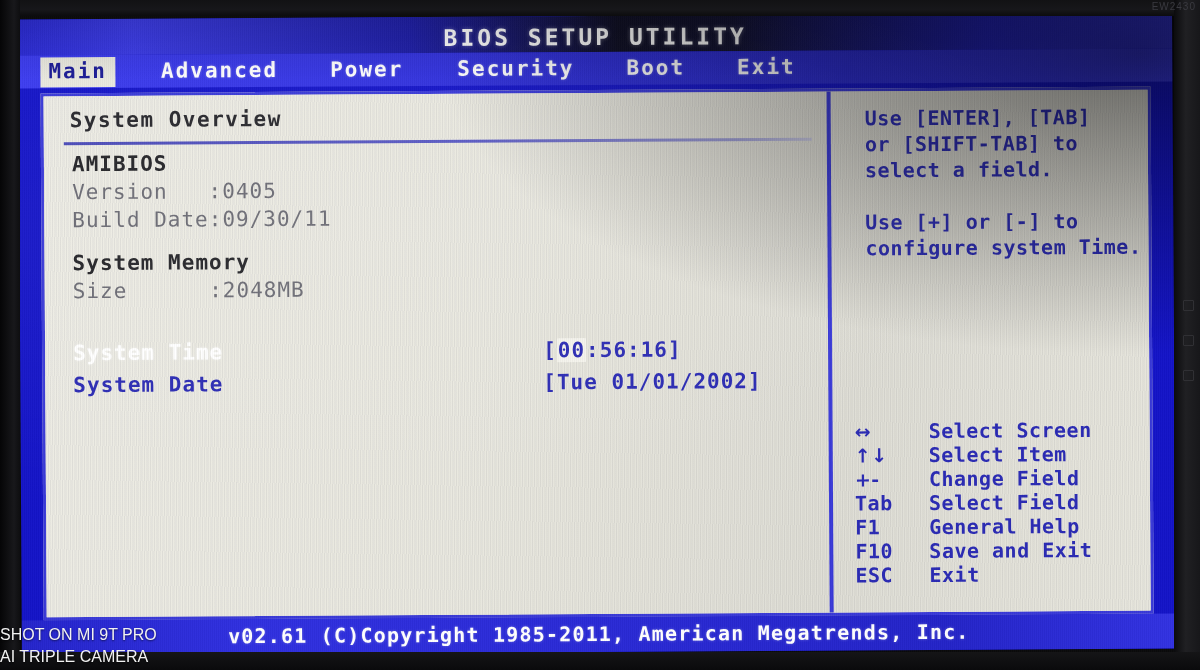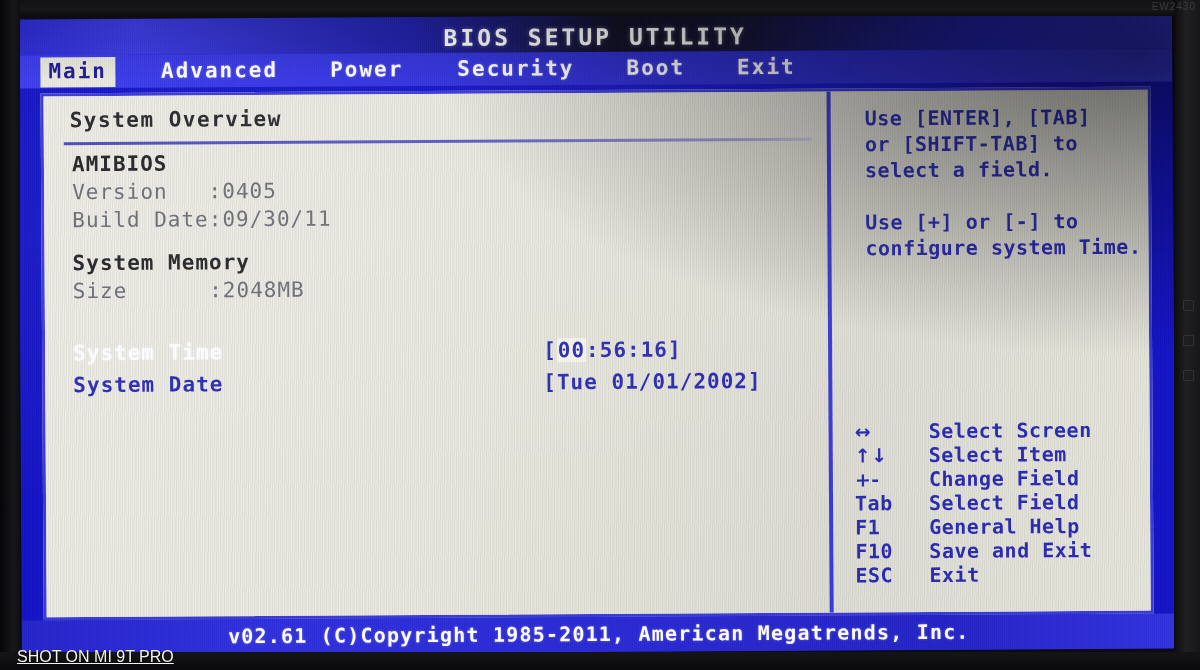--- a/index.html
+++ b/index.html
@@ -50,21 +50,21 @@
     z-index: 45;
   }
   .watermark {
     position: absolute; left: 0; bottom: 2px;
     z-index: 60; color: #f2f2f2;
     font-family: "Liberation Sans", sans-serif;
     font-size: 16px; line-height: 22px;
     text-shadow: 0 1px 2px rgba(0,0,0,.6);
     white-space: nowrap;
   }
-  .watermark div { padding-left: 17px; text-decoration: underline; }
+  .watermark div { padding-left: 0px; }
 
   
   .glare {
     position: absolute; inset: 0; z-index: 35; pointer-events: none;
     background:
       radial-gradient(120% 80% at 30% 35%, rgba(255,255,255,0.06) 0%, rgba(255,255,255,0) 55%),
       radial-gradient(130% 100% at 95% 8%, rgba(0,0,0,0.55) 0%, rgba(0,0,0,0) 45%),
       linear-gradient(180deg, rgba(0,0,0,0.18) 0%, rgba(0,0,0,0) 12%);
   }
   .scanlines {
@@ -327,15 +327,16 @@
   <div class="bezel-right"></div>
   <div class="bezel-bottom"></div>
 
   <div class="monitor-label">EW2430</div>
   <div class="bezel-btn" style="top:300px;"></div>
   <div class="bezel-btn" style="top:335px;"></div>
   <div class="bezel-btn" style="top:370px;"></div>
 
   <div class="watermark">
     <div>SHOT ON MI 9T PRO</div>
+    <div>AI TRIPLE CAMERA</div>
   </div>
 
 </div>
 
 </body></html>

